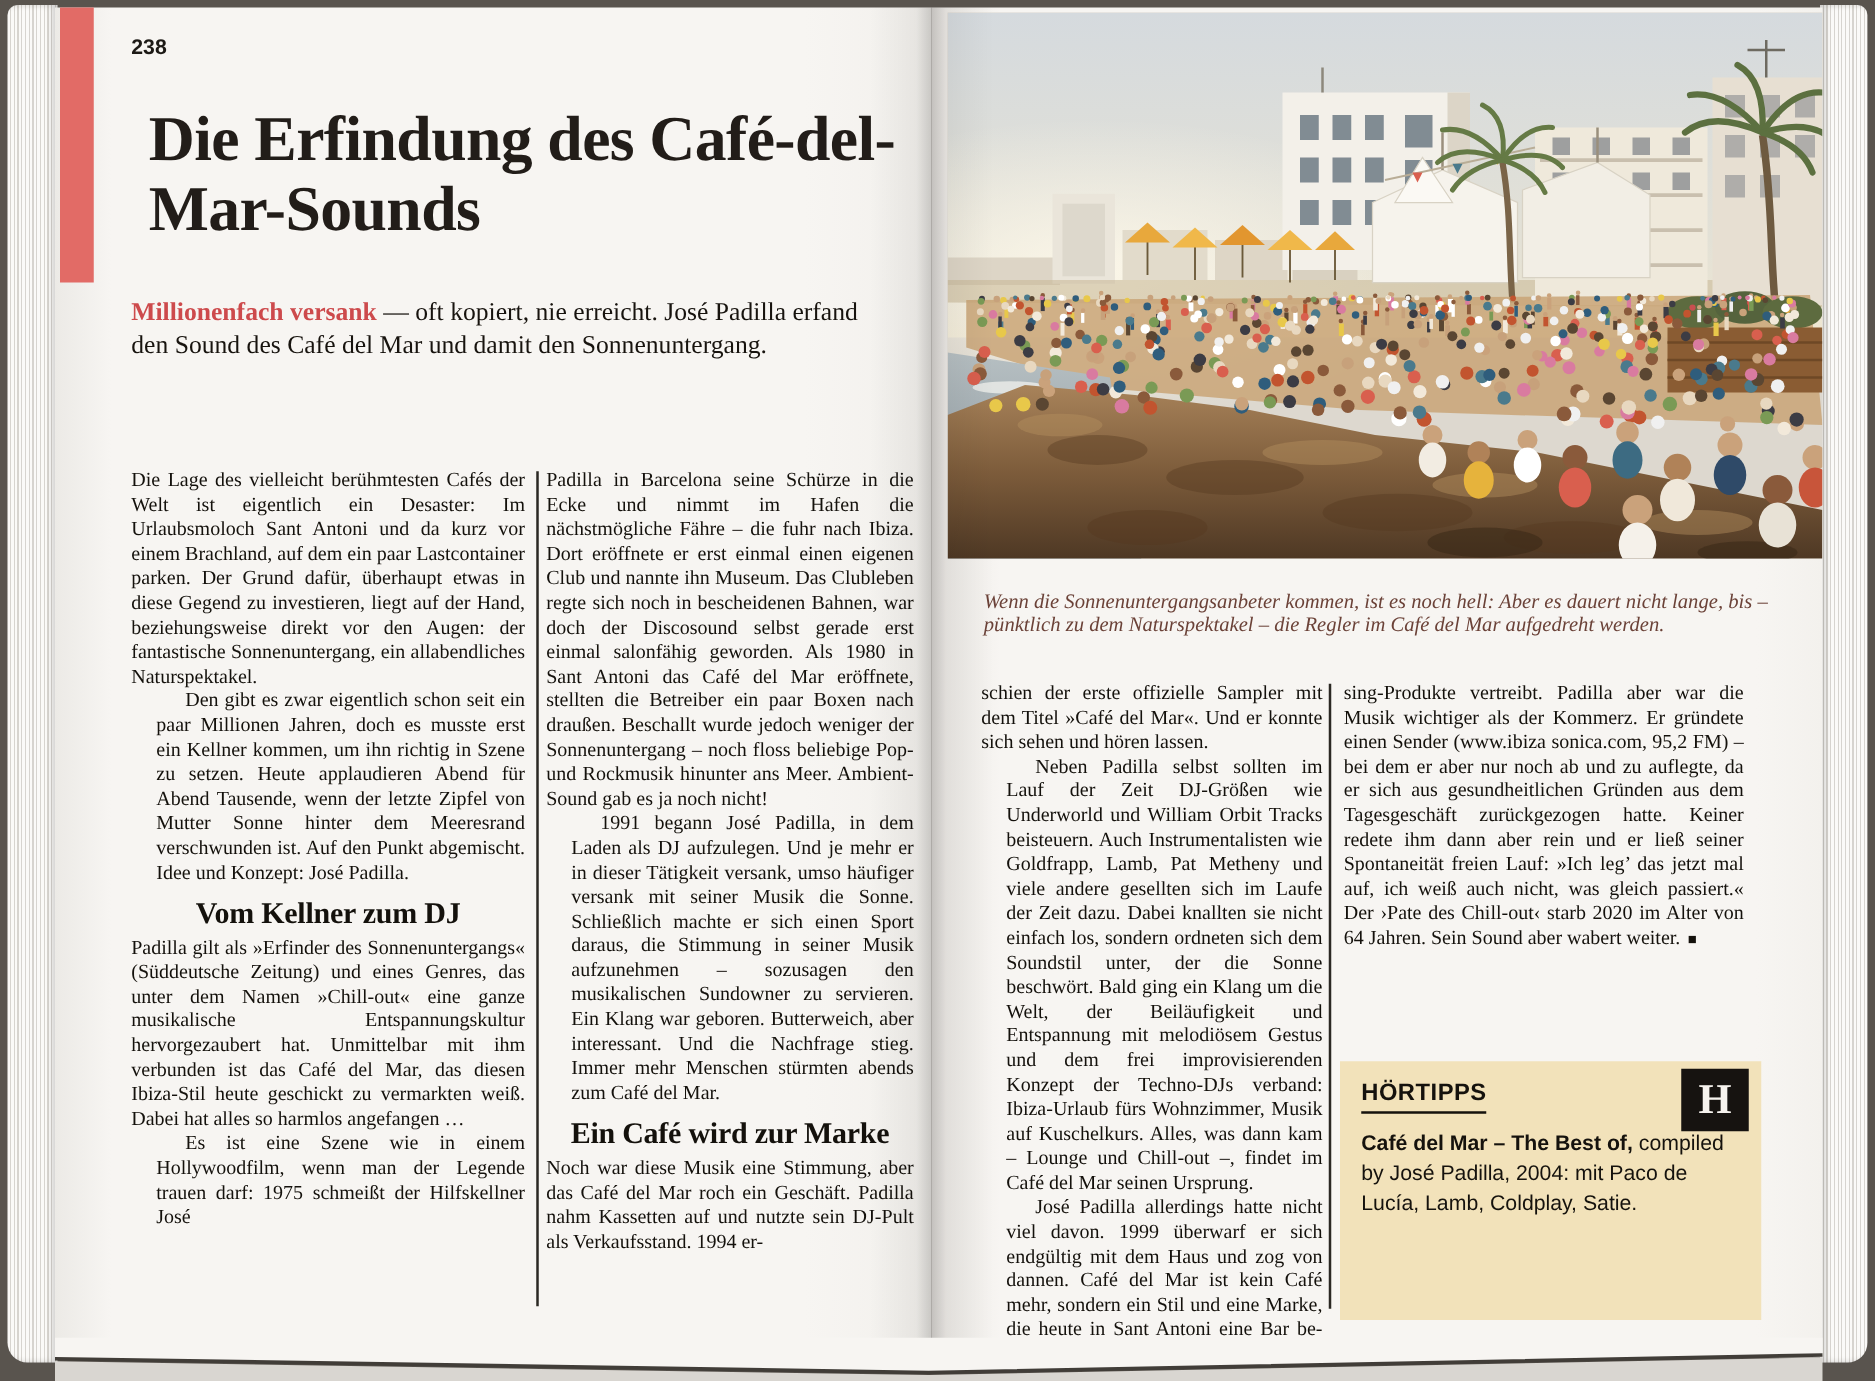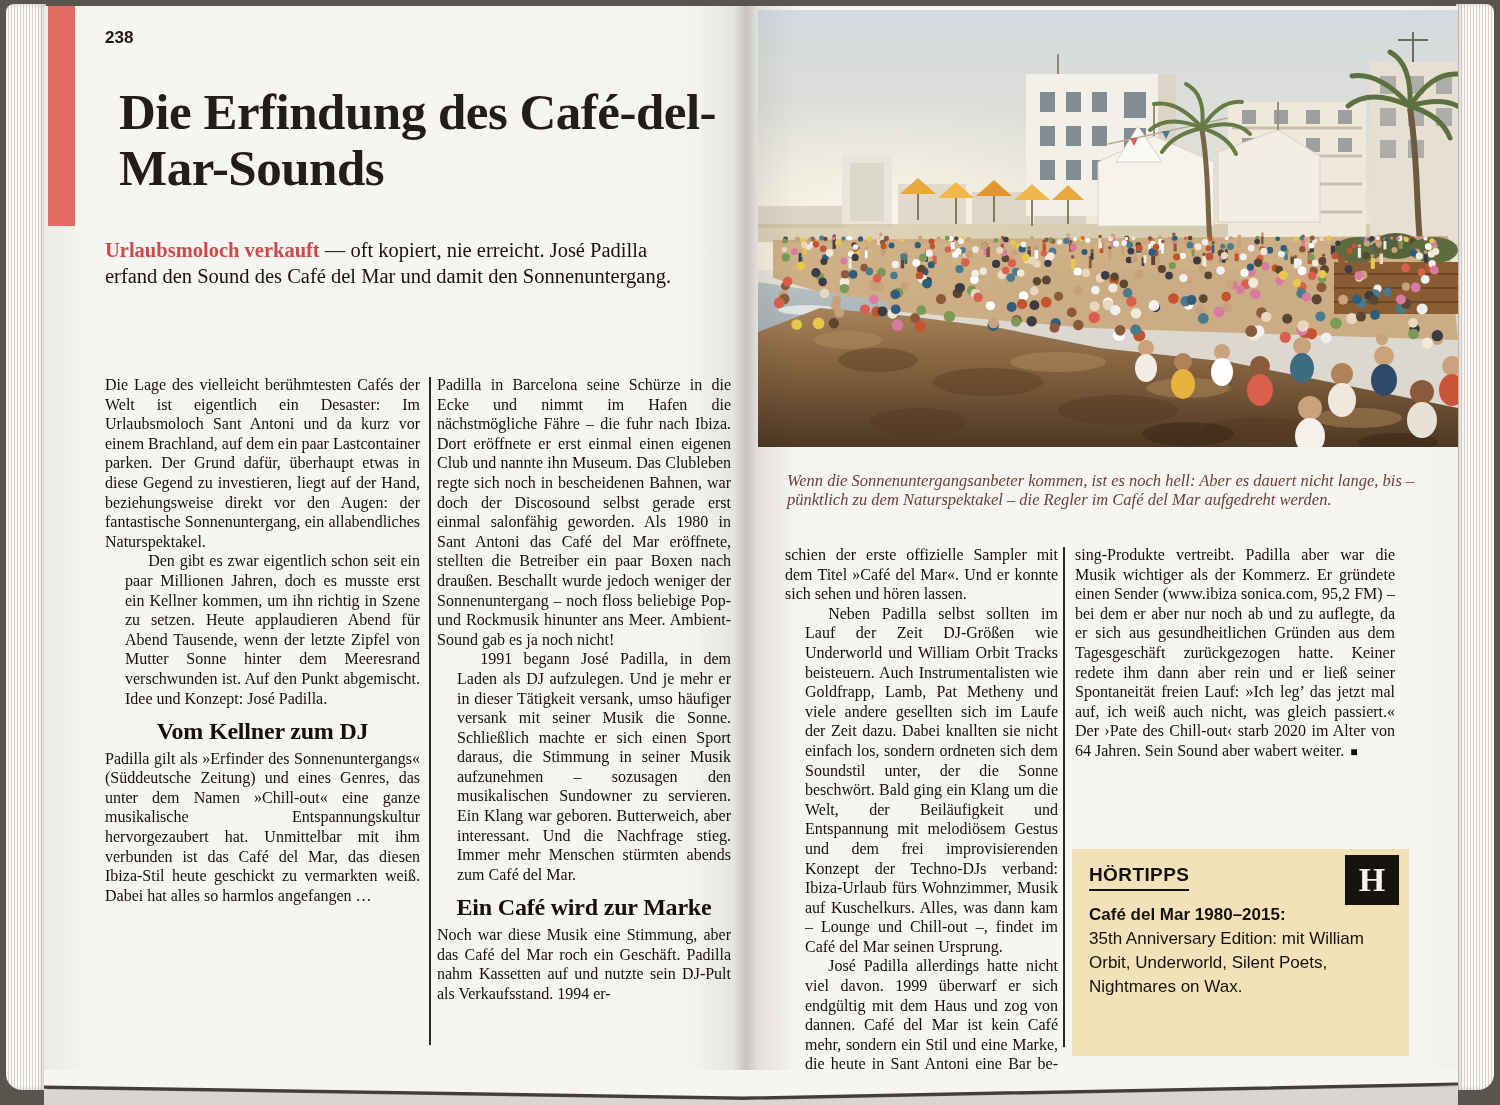--- a/index.html
+++ b/index.html
@@ -61,27 +61,28 @@
 
 <div class="stage">
 
   <div class="edge-left"></div>
   <div class="edge-right"></div>
 
   <div class="page page-left">
     <div class="accent-bar" style="background:#e26b66;"></div>
     <div class="page-number">238</div>
     <h1 class="title" style="margin:16px;">Die Erfindung des Café-del-Mar-Sounds</h1>
-    <p class="lead"><span class="lead-red" style="color:#cd4a4c;">Urlaubsmoloch verkauft</span><span> — oft kopiert, nie erreicht. José Padilla erfand den Sound des Café del Mar und damit den Sonnenuntergang.</span></p>
+    <p class="lead"><span class="lead-red" style="color:#cd4a4c;">Millionenfach versank</span><span> — oft kopiert, nie erreicht. José Padilla erfand den Sound des Café del Mar und damit den Sonnenuntergang.</span></p>
 
     <div class="body-text lp-col1">
       <p>Die Lage des vielleicht berühmtesten Cafés der Welt ist eigentlich ein Desaster: Im Urlaubsmoloch Sant Antoni und da kurz vor einem Brachland, auf dem ein paar Lastcontainer parken. Der Grund dafür, überhaupt etwas in diese Gegend zu investieren, liegt auf der Hand, beziehungsweise direkt vor den Augen: der fantastische Sonnenuntergang, ein allabendliches Naturspektakel.</p>
       <p class="indent">Den gibt es zwar eigentlich schon seit ein paar Millionen Jahren, doch es musste erst ein Kellner kommen, um ihn richtig in Szene zu setzen. Heute applaudieren Abend für Abend Tausende, wenn der letzte Zipfel von Mutter Sonne hinter dem Meeresrand verschwunden ist. Auf den Punkt abgemischt. Idee und Konzept: José Padilla.</p>
       <p class="subhead">Vom Kellner zum DJ</p>
       <p>Padilla gilt als »Erfinder des Sonnenuntergangs« (Süddeutsche Zeitung) und eines Genres, das unter dem Namen »Chill-out« eine ganze musikalische Entspannungskultur hervorgezaubert hat. Unmittelbar mit ihm verbunden ist das Café del Mar, das diesen Ibiza-Stil heute geschickt zu vermarkten weiß. Dabei hat alles so harmlos angefangen …</p>
+      <p class="indent">Es ist eine Szene wie in einem Hollywoodfilm, wenn man der Legende trauen darf: 1975 schmeißt der Hilfskellner José</p>
     </div>
     <div class="colrule lp-rule"></div>
     <div class="body-text lp-col2">
       <p>Padilla in Barcelona seine Schürze in die Ecke und nimmt im Hafen die nächstmögliche Fähre – die fuhr nach Ibiza. Dort eröffnete er erst einmal einen eigenen Club und nannte ihn Museum. Das Clubleben regte sich noch in bescheidenen Bahnen, war doch der Discosound selbst gerade erst einmal salonfähig geworden. Als 1980 in Sant Antoni das Café del Mar eröffnete, stellten die Betreiber ein paar Boxen nach draußen. Beschallt wurde jedoch weniger der Sonnenuntergang – noch floss beliebige Pop- und Rockmusik hinunter ans Meer. Ambient-Sound gab es ja noch nicht!</p>
       <p class="indent">1991 begann José Padilla, in dem Laden als DJ aufzulegen. Und je mehr er in dieser Tätigkeit versank, umso häufiger versank mit seiner Musik die Sonne. Schließlich machte er sich einen Sport daraus, die Stimmung in seiner Musik aufzunehmen – sozusagen den musikalischen Sundowner zu servieren. Ein Klang war geboren. Butterweich, aber interessant. Und die Nachfrage stieg. Immer mehr Menschen stürmten abends zum Café del Mar.</p>
       <p class="subhead">Ein Café wird zur Marke</p>
       <p>Noch war diese Musik eine Stimmung, aber das Café del Mar roch ein Geschäft. Padilla nahm Kassetten auf und nutzte sein DJ-Pult als Verkaufsstand. 1994 er-</p>
     </div>
   </div>
 
@@ -869,21 +870,21 @@
     </div>
     <div class="colrule rp-rule"></div>
     <div class="body-text rp-col2">
       <p><span>sing-Produkte vertreibt. Padilla aber war die Musik wichtiger als der Kommerz. Er gründete einen Sender (www.ibiza sonica.com, 95,2 FM) – bei dem er aber nur noch ab und zu auflegte, da er sich aus gesundheitlichen Gründen aus dem Tagesgeschäft zurückgezogen hatte. Keiner redete ihm dann aber rein und er ließ seiner Spontaneität freien Lauf: »Ich leg’ das jetzt mal auf, ich weiß auch nicht, was gleich passiert.« Der ›Pate des Chill-out‹ starb 2020 im Alter von 64 Jahren. Sein Sound aber wabert weiter.</span><span class="endmark">■</span></p>
     </div>
 
     <div class="tipbox" style="background:#f2e2ba;">
       <span class="tipbox-title">HÖRTIPPS</span>
       <div class="tip-badge">H</div>
       <div class="tip-items">
-        <p><span class="tip-bold block">Café del Mar 1980–2015:</span><span>35th Anniversary Edition: mit William Orbit, Underworld, Silent Poets, Nightmares on Wax.</span></p>
+        <p><span class="tip-bold">Café del Mar – The Best of,</span><span> compiled by José Padilla, 2004: mit Paco de Lucía, Lamb, Coldplay, Satie.</span></p>
       </div>
     </div>
   </div>
 
   <div class="spine-shadow"></div>
 
   <svg class="bottom-edge" width="1500" height="35">
     <polygon points="44,0 1458,0 1458,14 743,28 44,17" fill="#f7f5f2"></polygon>
     <polyline points="44,17 743,28 1458,14" fill="none" stroke="#413d38" stroke-width="3"></polyline>
     <polygon points="44,19 743,30 1458,16 1458,35 44,35" fill="#d9d6d1"></polygon>

